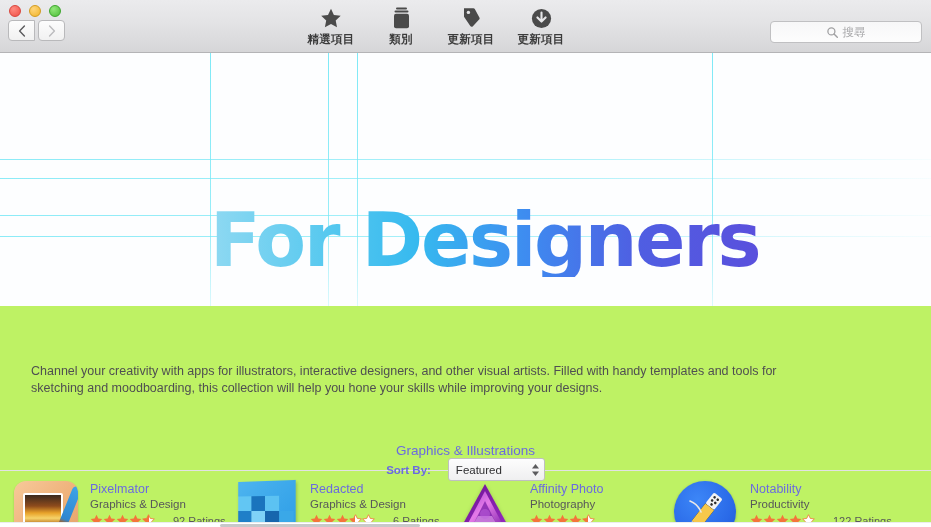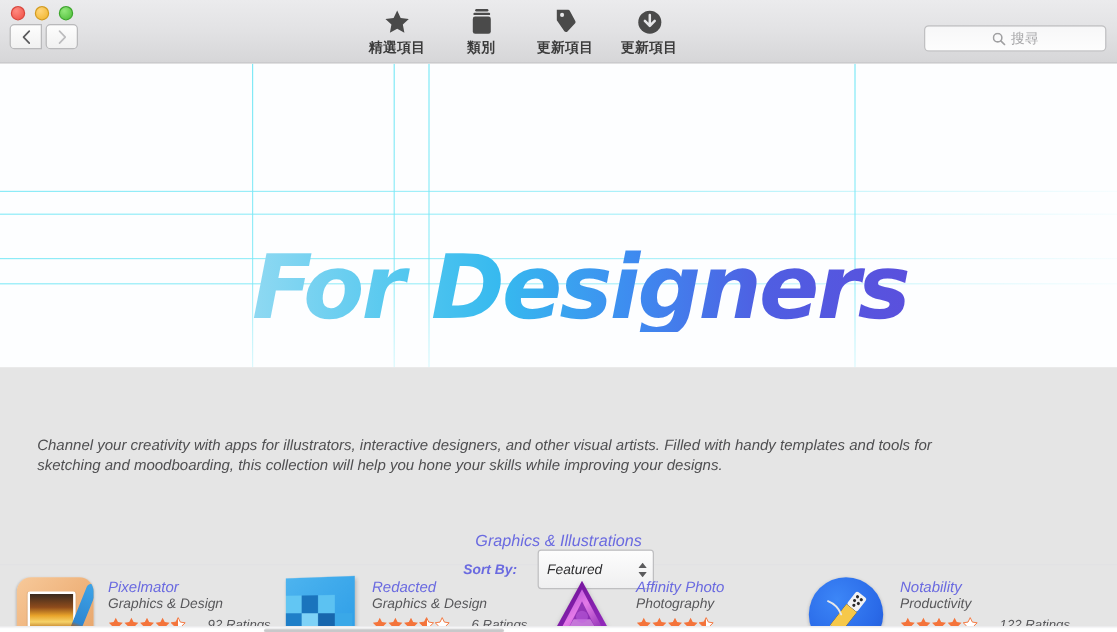--- a/index.html
+++ b/index.html
@@ -113,23 +113,22 @@
   .search-field .sf-icon { color: #a0a0a2; display:flex; }
   .search-placeholder {
     font-size: 11.5px;
     color: #a6a6a8;
   }
 
   
   .content {
     flex: 1 1 auto;
     position: relative;
-    background: #e5e5e5;
+    background: #bef264;
     overflow: hidden;
-    font-style: italic;
   }
 
   
   .hero {
     position: relative;
     height: 253px;
     background: #fdfeff;
     overflow: hidden;
   }
   .grid-line-v {
@@ -195,21 +194,21 @@
     align-items: center;
     gap: 17px;
   }
   .sort-label {
     font-size: 11.5px;
     font-weight: bold;
     color: #6a6ae0;
   }
   .sort-select {
     width: 97px;
-    height: 33px;
+    height: 23px;
     border-radius: 3px;
     background: linear-gradient(to bottom,#fdfdfd,#efeff0);
     border: 1px solid #bfbfc1;
     display: flex;
     align-items: center;
     padding-left: 7px;
     position: relative;
     font-size: 11.5px;
     color: #2e2e30;
     cursor: default;

